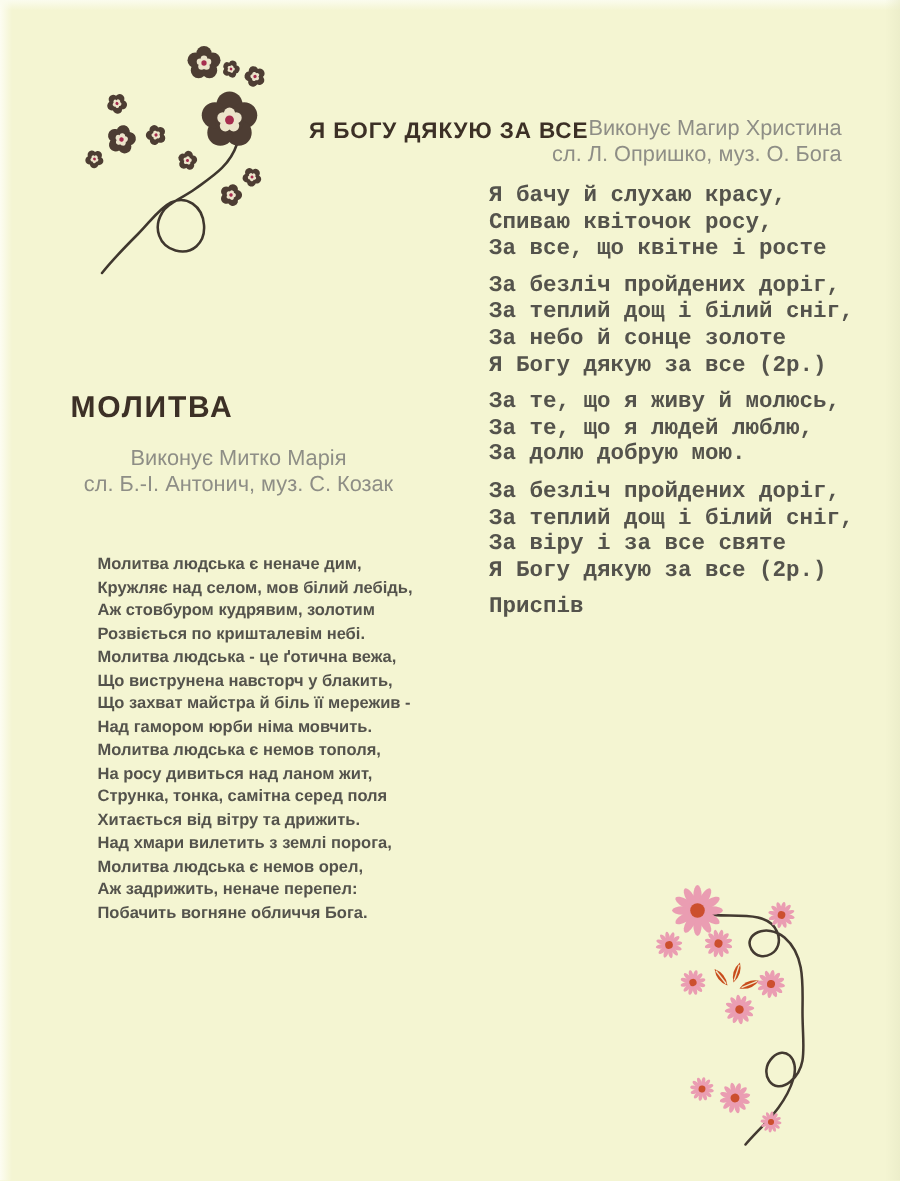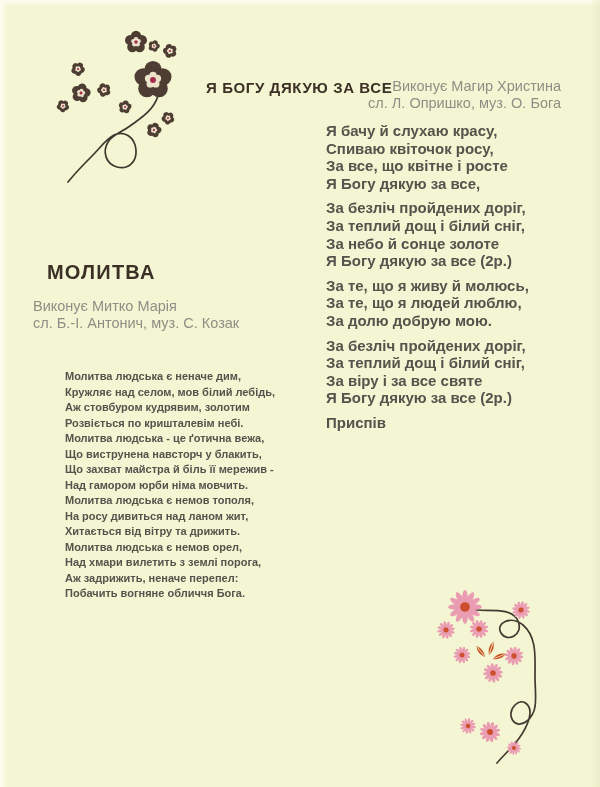--- a/index.html
+++ b/index.html
@@ -22,31 +22,32 @@
     margin-top:27px;
   }
   .credits-right{
     position:absolute;right:39px;top:78px;text-align:right;
     font-size:14.5px;line-height:17.4px;color:#8e8e86;white-space:nowrap;
   }
   .poem-right{
     position:absolute;left:326px;top:122px;
     font-size:15px;font-weight:bold;line-height:17.6px;color:#54534c;
     white-space:nowrap;
+    font-family:Liberation Mono, monospace;
   }
   .stanza{margin:0 0 7px 0;}
   .chorus-label{margin-top:1px;}
 
   .song-title-left{
     position:absolute;left:47px;top:261px;
     font-size:20px;font-weight:bold;letter-spacing:1.2px;color:#3c3026;
     white-space:nowrap;
   }
   .credits-left{
-    position:absolute;left:33px;top:298px;width:252px;
+    position:absolute;left:33px;top:298px;width:252px;text-align:center;
     font-size:14.5px;line-height:17.4px;color:#8e8e86;white-space:nowrap;
   }
   .poem-left{
     position:absolute;left:65px;top:369px;
     font-size:11px;font-weight:bold;line-height:15.5px;color:#54534c;
     white-space:nowrap;
   }
 
   .deco{position:absolute;pointer-events:none;}
   .deco-top-left{left:48px;top:16px;}
@@ -140,21 +141,20 @@
 <div class="credits-right">
   <div>Виконує Магир Христина</div>
   <div>сл. Л. Опришко, муз. О. Бога</div>
 </div>
 
 <div class="poem-right">
   <div class="stanza">
     <div>Я бачу й слухаю красу,</div>
     <div>Спиваю квіточок росу,</div>
     <div>За все, що квітне і росте</div>
-    <div>Я Богу дякую за все,</div>
   </div>
   <div class="stanza">
     <div>За безліч пройдених доріг,</div>
     <div>За теплий дощ і білий сніг,</div>
     <div>За небо й сонце золоте</div>
     <div>Я Богу дякую за все (2р.)</div>
   </div>
   <div class="stanza">
     <div>За те, що я живу й молюсь,</div>
     <div>За те, що я людей люблю,</div>
@@ -180,18 +180,19 @@
   <div>Молитва людська є неначе дим,</div>
   <div>Кружляє над селом, мов білий лебідь,</div>
   <div>Аж стовбуром кудрявим, золотим</div>
   <div>Розвіється по кришталевім небі.</div>
   <div>Молитва людська - це ґотична вежа,</div>
   <div>Що виструнена навсторч у блакить,</div>
   <div>Що захват майстра й біль її мережив -</div>
   <div>Над гамором юрби німа мовчить.</div>
   <div>Молитва людська є немов тополя,</div>
   <div>На росу дивиться над ланом жит,</div>
+  <div>Струнка, тонка, самітна серед поля</div>
   <div>Хитається від вітру та дрижить.</div>
+  <div>Над хмари вилетить з землі порога,</div>
   <div>Молитва людська є немов орел,</div>
-  <div>Над хмари вилетить з землі порога,</div>
   <div>Аж задрижить, неначе перепел:</div>
   <div>Побачить вогняне обличчя Бога.</div>
 </div>
 
 </body></html>

